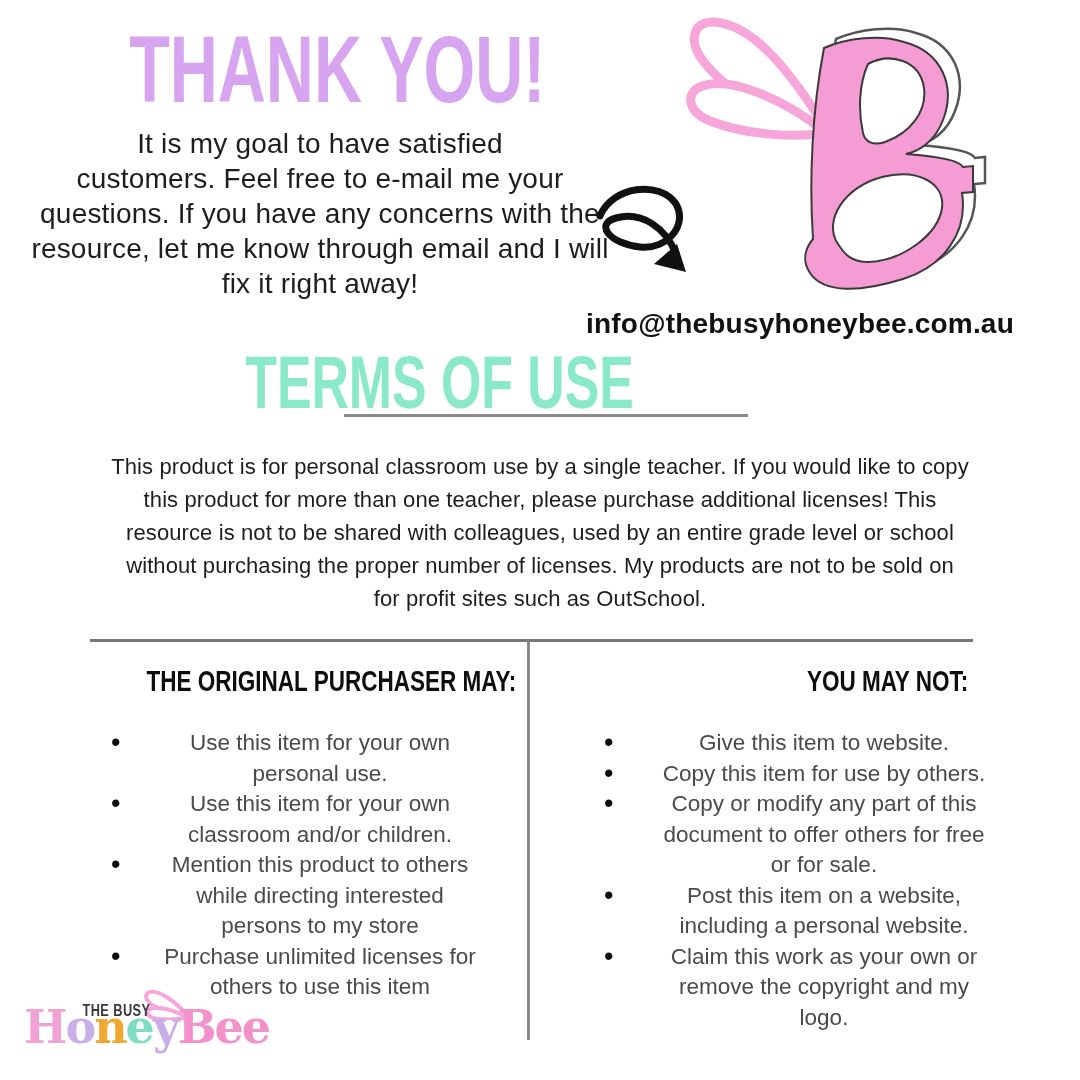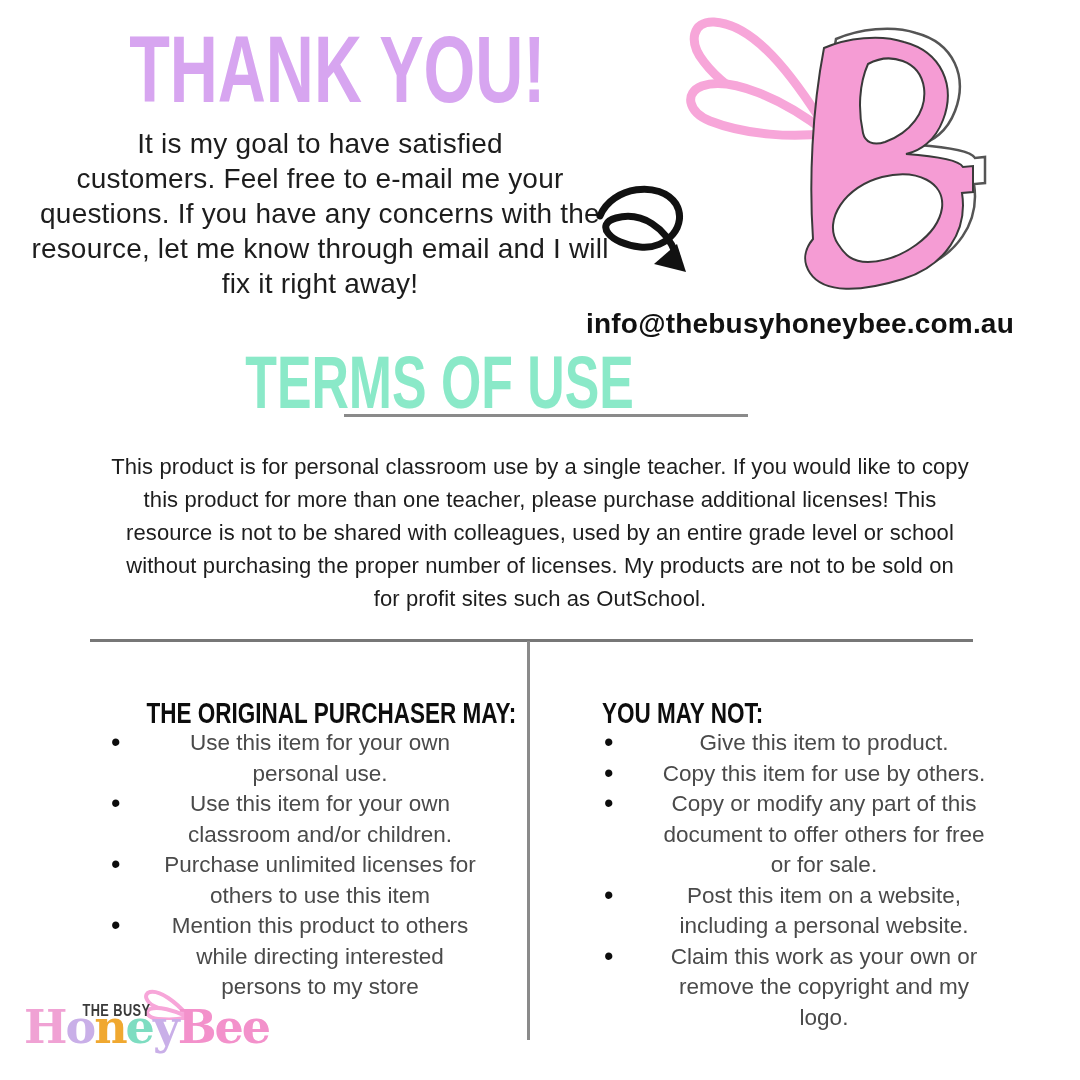--- a/index.html
+++ b/index.html
@@ -34,22 +34,22 @@
     position:absolute;left:344px;top:414px;width:404px;height:3px;background:#8a8a8a;
   }
   .terms-body{
     position:absolute;left:35px;top:450px;width:1010px;text-align:center;
     font-size:22px;line-height:33px;white-space:pre-line;color:var(--text);letter-spacing:0.1px;
   }
   .h-divider{position:absolute;left:90px;top:639px;width:883px;height:3px;background:var(--divider);}
   .v-divider{position:absolute;left:527px;top:641px;width:3px;height:399px;background:#8a8a8a;}
 
   .col-header{
-    position:absolute;top:664px;width:420px;text-align:left;
-    font-size:30px;font-weight:bold;color:#0d0d0d;line-height:1.1;margin-top:32px;
+    position:absolute;top:664px;width:420px;text-align:right;
+    font-size:30px;font-weight:bold;color:#0d0d0d;line-height:1.1;
   }
   .col-header.left{left:85px;}
   .col-header.right{left:575px;}
 
   ul.bullets{
     position:absolute;top:716px;margin:12px;padding:0;list-style:none;
   }
   ul.bullets.left{left:85px;width:420px;}
   ul.bullets.right{left:582px;width:434px;}
   ul.bullets li{
@@ -128,28 +128,28 @@
 </div>
 <div class="col-header right">
   <span class="condensed" style="transform:scaleX(0.75);">YOU MAY NOT:</span>
 </div>
 
 <ul class="bullets left">
     <li>Use this item for your own
 personal use.</li>
     <li>Use this item for your own
 classroom and/or children.</li>
-    <li>Purchase unlimited licenses for
-others to use this item</li>
     <li>Mention this product to others
 while directing interested
 persons to my store</li>
+    <li>Purchase unlimited licenses for
+others to use this item</li>
   </ul>
 <ul class="bullets right">
-    <li>Give this item to product.</li>
+    <li>Give this item to website.</li>
     <li>Copy this item for use by others.</li>
     <li>Copy or modify any part of this
 document to offer others for free
 or for sale.</li>
     <li>Post this item on a website,
 including a personal website.</li>
     <li>Claim this work as your own or
 remove the copyright and my
 logo.</li>
   </ul>

